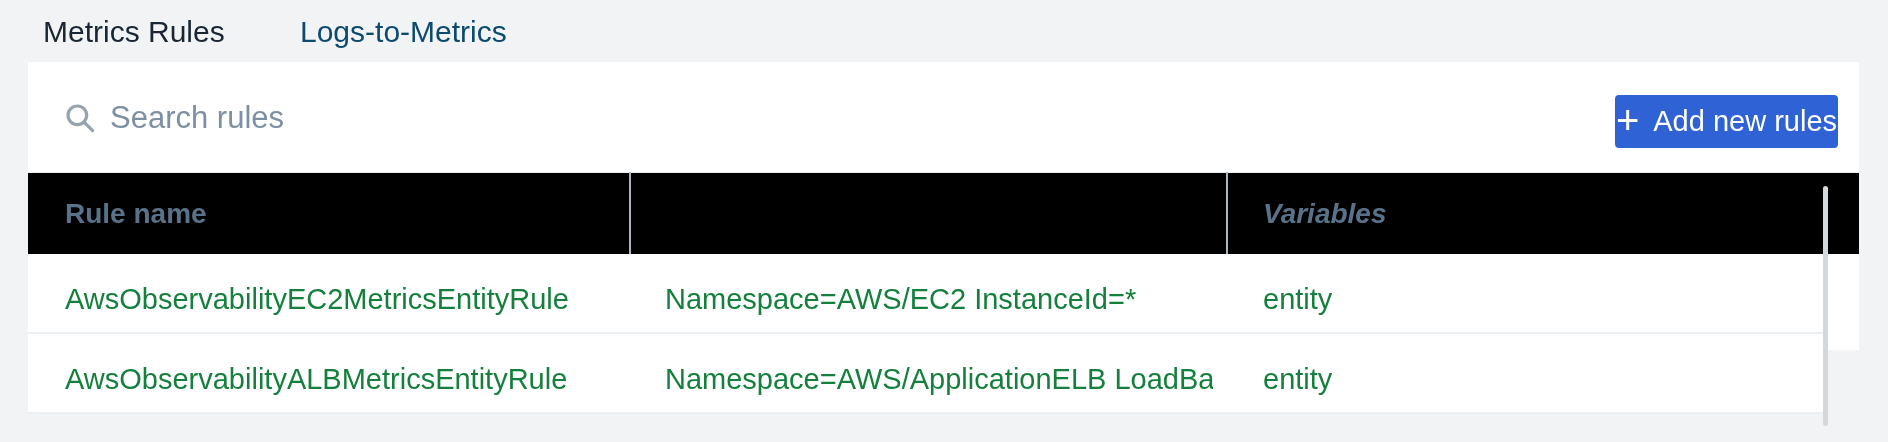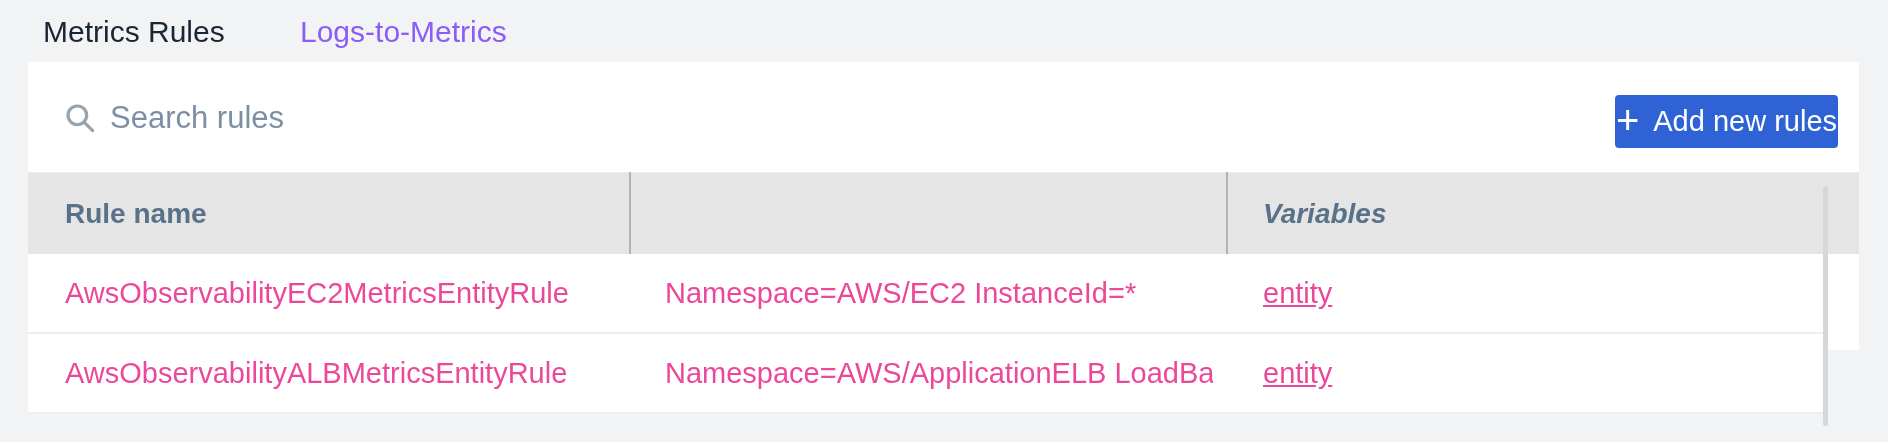--- a/index.html
+++ b/index.html
@@ -8,21 +8,21 @@
 
   .page {
     position:relative; width:1888px; height:442px;
     background:#f1f3f5; overflow:hidden;padding-left:24px;
   }
 
   
   .tabbar { position:absolute; left:28px; top:0; right:29px; height:62px; }
   .tab {
     position:absolute; top:4px; height:56px; line-height:56px;
-    font-size:30px; color:#8b5cf6; cursor:pointer; white-space:nowrap;
+    font-size:30px; color:#0c4a6e; cursor:pointer; white-space:nowrap;
   }
   .tab.active { color:#1a2633; font-weight:500; }
   .tab-indicator {
     position:absolute; left:28px; top:62px; width:207px; height:11px;
     background:#4d94d8;
   }
 
   
   .panel {
     position:absolute; left:28px; top:62px; width:1831px; height:288px;
@@ -44,21 +44,21 @@
     background:#2f62d4; color:#ffffff; border:none; border-radius:4px;
     font-size:29px; font-family:"Liberation Sans", sans-serif;
     display:flex; align-items:center; justify-content:center; gap:14px;
     cursor:pointer;
   }
   .add-btn .plus { font-size:40px; font-weight:400; line-height:1; margin-top:-4px; }
 
   
   .thead {
     position:absolute; left:0; top:110px; width:100%; height:82px;
-    background:#e5e5e5; border-top:1px solid #eceff1;
+    background:#000000; border-top:1px solid #eceff1;
   }
   .th {
     position:absolute; top:0; height:82px; line-height:82px;
     font-size:28px; font-weight:bold; color:#5a7289; white-space:nowrap;
   }
   .th-rule   { left:37px; }
   .th-expr   { left:637px; }
   .th-vars   { left:1235px;font-style:italic; }
   .col-divider {
     position:absolute; top:110px; width:2px; height:82px; background:#a9b6c0;
@@ -66,26 +66,26 @@
   .col-divider.d1 { left:601px; }
   .col-divider.d2 { left:1198px; }
 
   
   .tbody { position:absolute; left:0; top:192px; width:1799px; }
   .tr {
     position:relative; height:80px; background:#fff;
     border-bottom:2px solid #eceff1;
   }
   .td {
-    position:absolute; top:0; height:78px; line-height:78px;
-    font-size:29px; color:#ec4899; white-space:nowrap;
+    position:absolute; top:6px; height:78px; line-height:78px;
+    font-size:29px; color:#15803d; white-space:nowrap;
   }
   .td-rule { left:37px;  width:550px; overflow:hidden; }
   .td-expr { left:637px; width:548px; overflow:hidden; }
-  .td-vars { left:1235px; width:420px; overflow:hidden;text-decoration:underline; }
+  .td-vars { left:1235px; width:420px; overflow:hidden; }
 
   
   .scrollbar-thumb {
     position:absolute; left:1795px; top:124px; width:5px; height:240px;
     background:#d5d8db; border-radius:3px;
   }
 </style>
 </head>
 <body>
 

